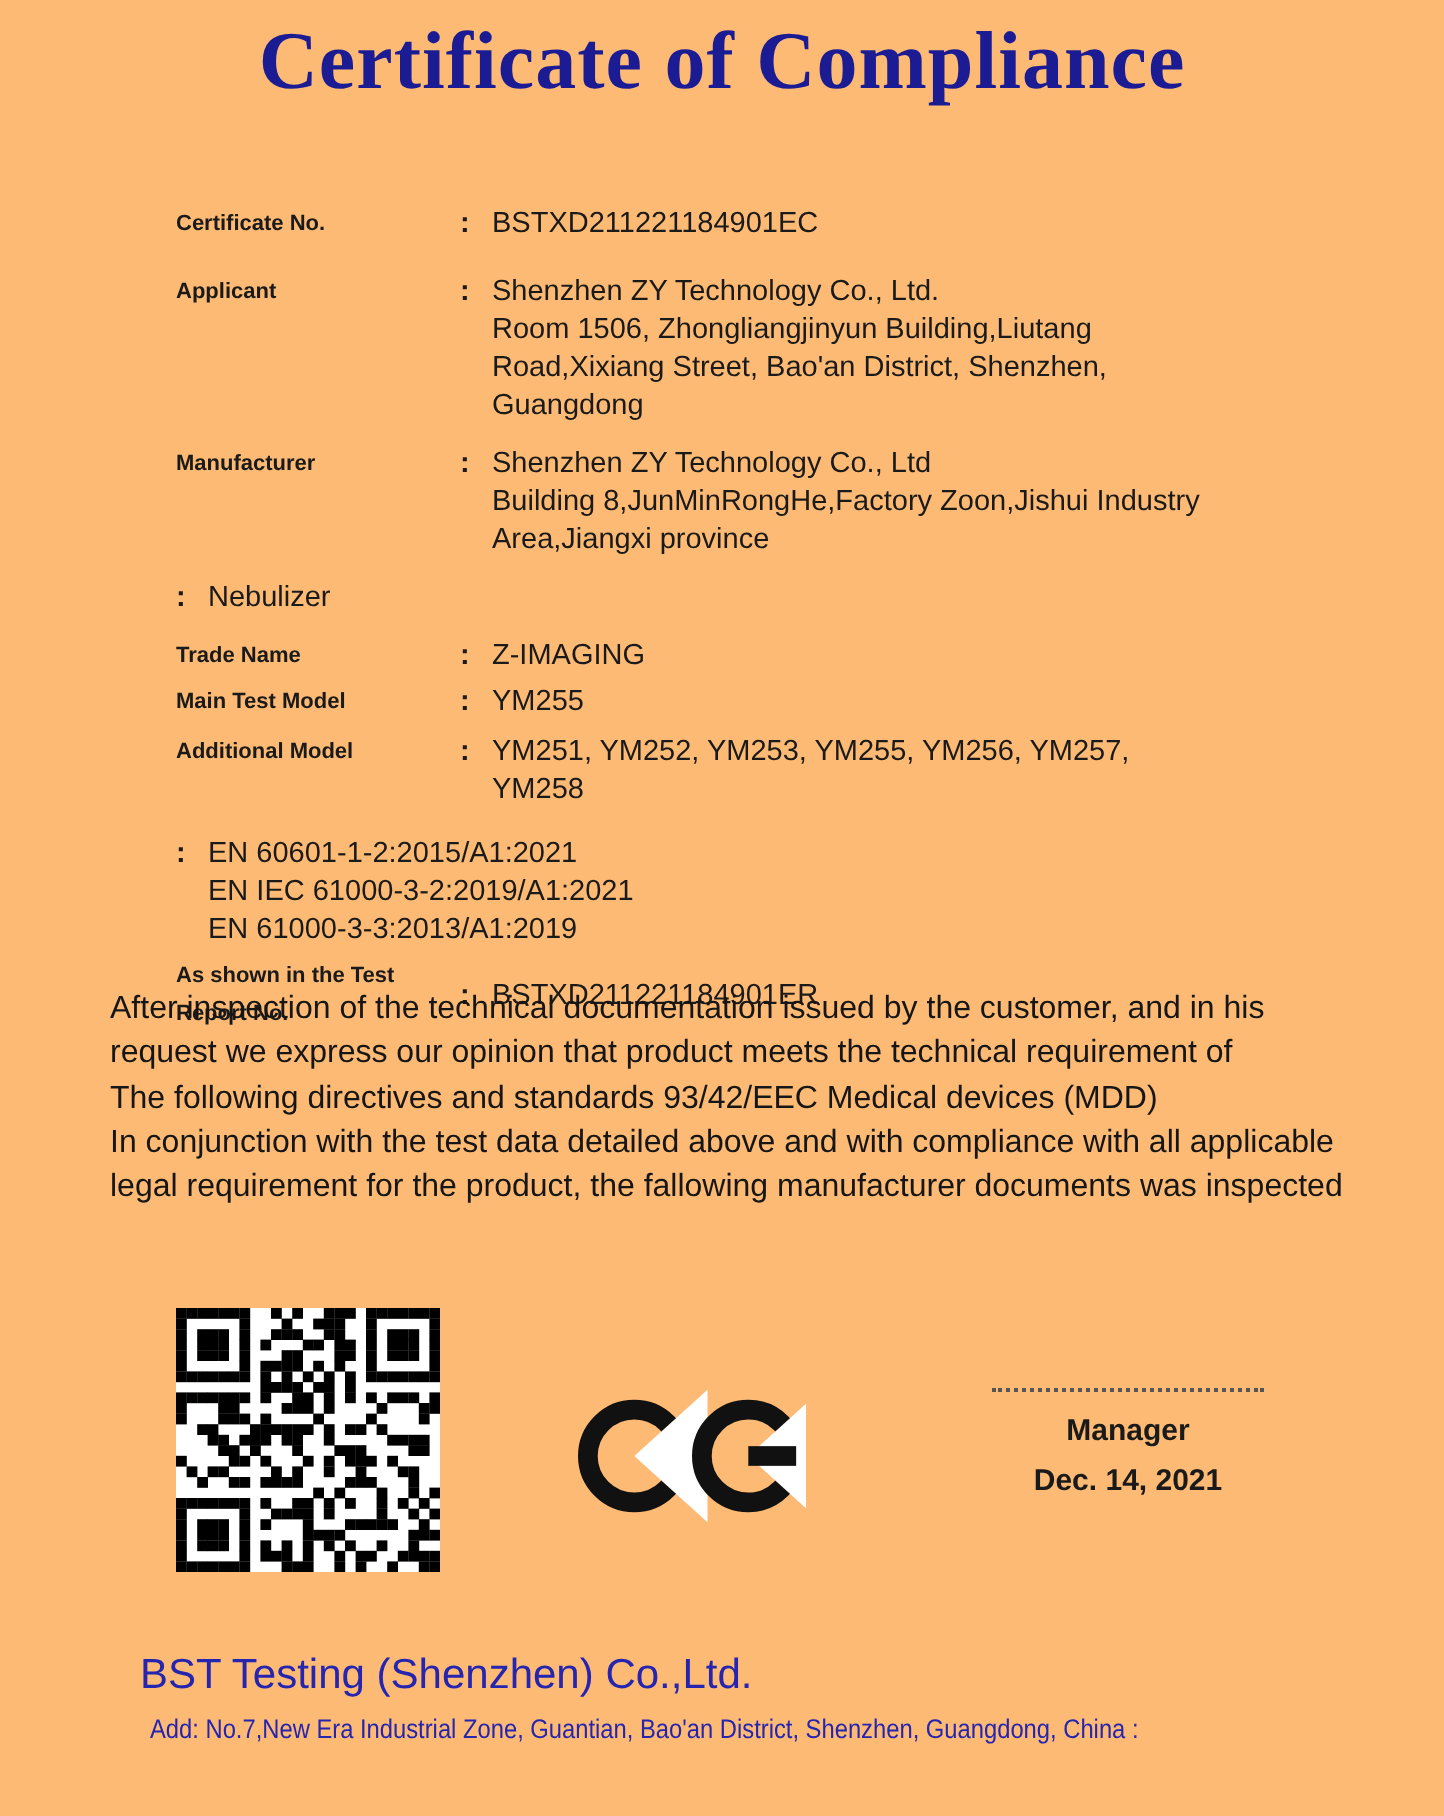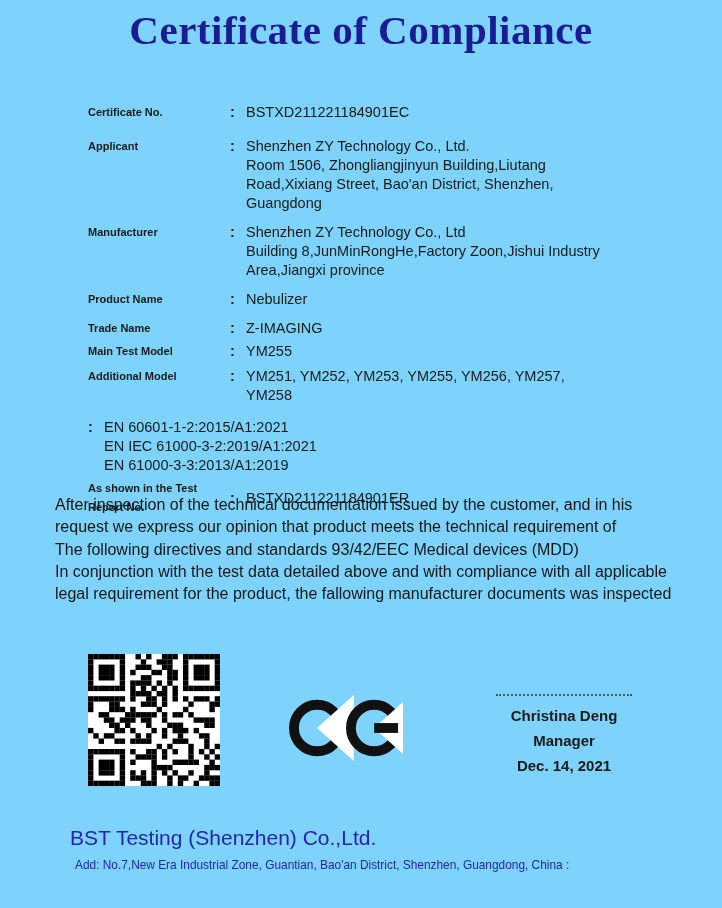--- a/index.html
+++ b/index.html
@@ -1,18 +1,18 @@
 <!DOCTYPE html>
 <html><head>
 <meta charset="utf-8">
 <style>
   * { margin:0; padding:0; box-sizing:border-box; }
   html,body { background:#fff; }
   .page {
-    position:relative; width:722px; height:908px; background:#7dd3fc;
+    position:relative; width:722px; height:908px; background:#fdba74;
     font-family:"Liberation Sans", sans-serif; color:#1a1a1a; overflow:hidden;
   }
   .title {
     position:absolute; top:6px; left:0; width:100%; text-align:center;
     font-family:"Liberation Serif", serif; font-weight:700; font-size:41px;
     letter-spacing:0.5px; color:#1b1b93;
   }
   .fields { position:absolute; left:88px; top:103px; width:540px; }
   .frow { display:flex; align-items:flex-start; }
   .frow .lbl { width:142px; flex:0 0 142px; font-weight:700; font-size:11px; line-height:19px; }
@@ -63,21 +63,20 @@
     <div class="frow mb10">
       <div class="lbl">Manufacturer</div>
       <div class="sep">:</div>
       <div class="val">
         <div class="v-main">Shenzhen ZY Technology Co., Ltd</div>
         <div class="v-detail">Building 8,JunMinRongHe,Factory Zoon,Jishui Industry Area,Jiangxi province</div>
       </div>
     </div>
 
     <div class="frow mb10">
-      <div class="lbl">Product Name</div>
       <div class="sep">:</div>
       <div class="val"><span class="v-main">Nebulizer</span></div>
     </div>
 
     <div class="frow mb4">
       <div class="lbl">Trade Name</div>
       <div class="sep">:</div>
       <div class="val"><span class="v-main">Z-IMAGING</span></div>
     </div>
 
@@ -429,21 +428,20 @@
         <polygon points="40,41 92,-6 92,88" fill="#ffffff"></polygon>
         <circle cx="121" cy="41" r="33" fill="none" stroke="#111" stroke-width="14"></circle>
         <polygon points="121,41 173,-6 173,88" fill="#ffffff"></polygon>
         <rect x="121" y="34" width="34" height="14" fill="#111"></rect>
       </g>
     </svg>
   </div>
 
   <div class="signature">
     <div class="sig-line"></div>
-    <div class="sig-text">Christina Deng</div>
     <div class="sig-text">Manager</div>
     <div class="sig-text">Dec. 14, 2021</div>
   </div>
 
   <div class="footer">
     <div class="company">BST Testing (Shenzhen) Co.,Ltd.</div>
     <div class="addr">
       <span class="condensed">Add: No.7,New Era Industrial Zone, Guantian, Bao'an District, Shenzhen, Guangdong, China :</span>
     </div>
     <div class="search">

